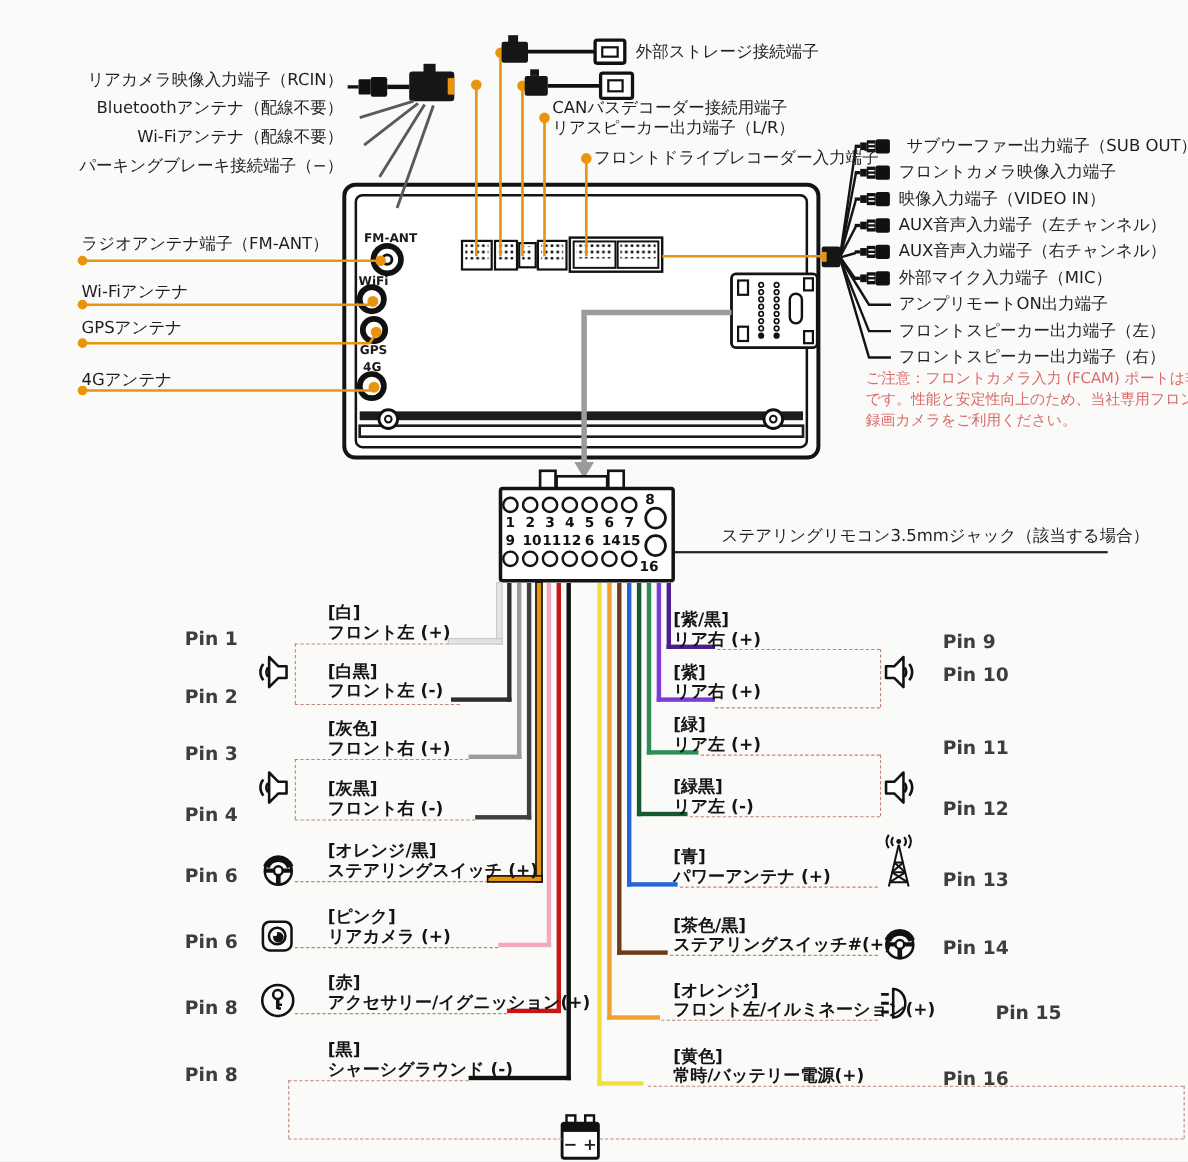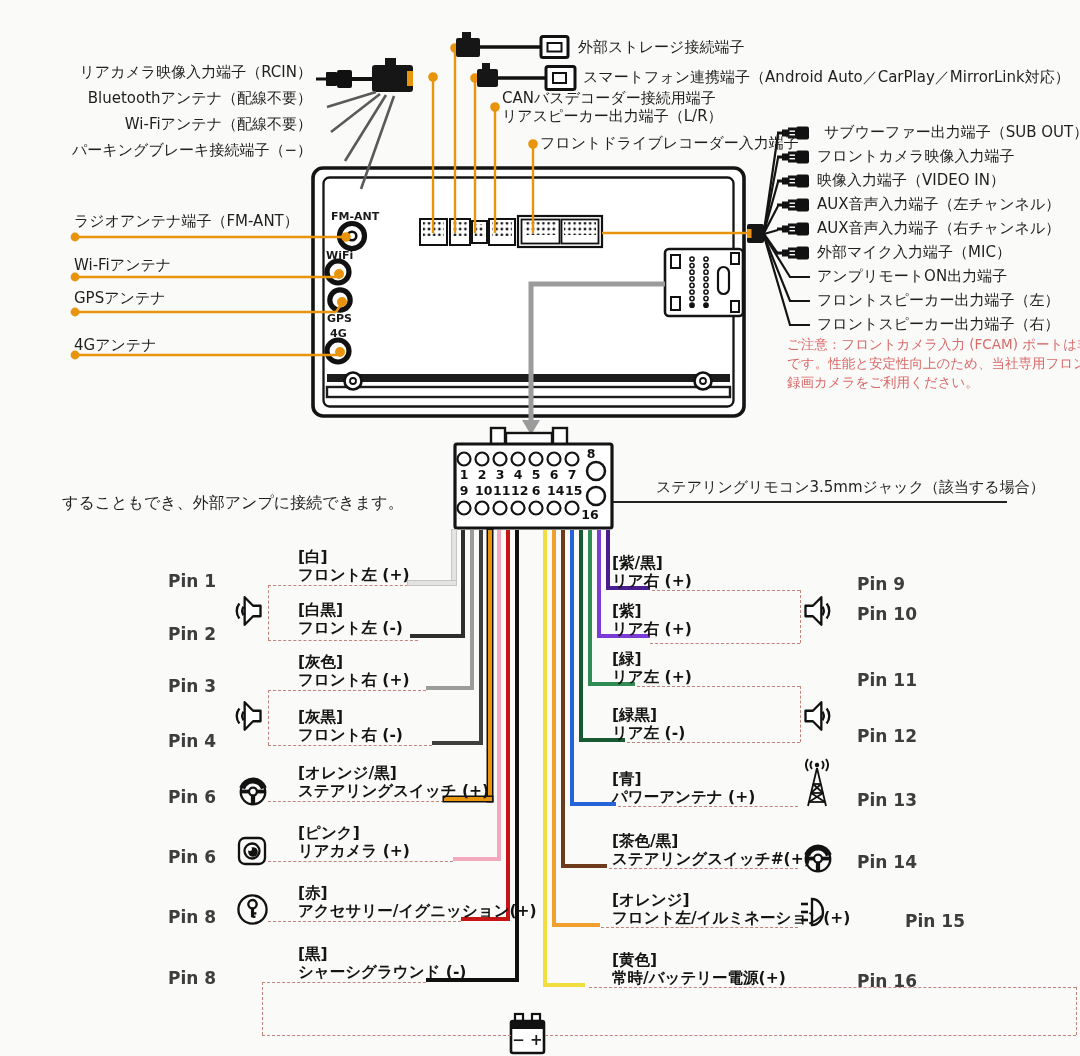--- a/index.html
+++ b/index.html
@@ -425,21 +425,20 @@
   </div>
 
   <div>
     <span class="t ralign" style="left:60px;top:64px;width:252px">リアカメラ映像入力端子（RCIN）</span>
     <span class="t ralign" style="left:60px;top:90px;width:252px">Bluetoothアンテナ（配線不要）</span>
     <span class="t ralign" style="left:60px;top:116px;width:252px">Wi-Fiアンテナ（配線不要）</span>
     <span class="t ralign" style="left:60px;top:142px;width:252px">パーキングブレーキ接続端子（−）</span>
   </div>
 
   <span class="t" style="left:578px;top:39px">外部ストレージ接続端子</span>
-  <span class="t" style="left:583px;top:69px">スマートフォン連携端子（Android Auto／CarPlay／MirrorLink対応）</span>
   <span class="t" style="left:502px;top:90px">CANバスデコーダー接続用端子</span>
   <span class="t" style="left:502px;top:108px">リアスピーカー出力端子（L/R）</span>
   <span class="t" style="left:540px;top:135px">フロントドライブレコーダー入力端子</span>
 
   <div>
     <span class="t" style="left:824px;top:124px">サブウーファー出力端子（SUB OUT）</span>
     <span class="t" style="left:817px;top:148px">フロントカメラ映像入力端子</span>
     <span class="t" style="left:817px;top:172px">映像入力端子（VIDEO IN）</span>
     <span class="t" style="left:817px;top:196px">AUX音声入力端子（左チャンネル）</span>
     <span class="t" style="left:817px;top:220px">AUX音声入力端子（右チャンネル）</span>
@@ -457,21 +456,20 @@
 
   <span class="t" style="left:74px;top:213px">ラジオアンテナ端子（FM-ANT）</span>
   <span class="t" style="left:74px;top:257px">Wi-Fiアンテナ</span>
   <span class="t" style="left:74px;top:290px">GPSアンテナ</span>
   <span class="t" style="left:74px;top:337px">4Gアンテナ</span>
   <span class="portlab" style="left:331px;top:210px">FM-ANT</span>
   <span class="portlab" style="left:326px;top:249px">WiFi</span>
   <span class="portlab" style="left:327px;top:312px">GPS</span>
   <span class="portlab" style="left:330px;top:327px">4G</span>
 
-  <span class="t" style="left:62px;top:494px;font-size:16px">することもでき、外部アンプに接続できます。</span>
 
   <span class="t" style="left:656px;top:479px">ステアリングリモコン3.5mmジャック（該当する場合）</span>
   <div class="solid-h" style="left:613px;top:501px;width:394px;height:2px"></div>
 
   <div>
     <span class="cn" style="left:457px;top:467px">1</span>
     <span class="cn" style="left:475px;top:467px">2</span>
     <span class="cn" style="left:493px;top:467px">3</span>
     <span class="cn" style="left:511px;top:467px">4</span>
     <span class="cn" style="left:529px;top:467px">5</span>

